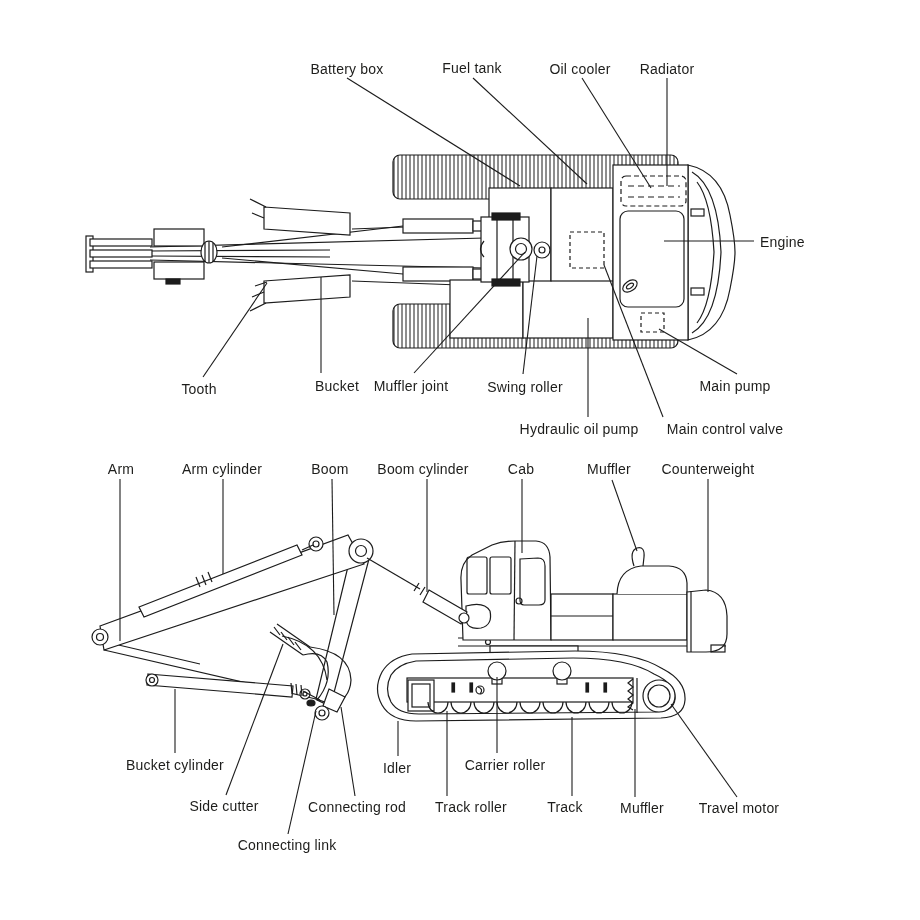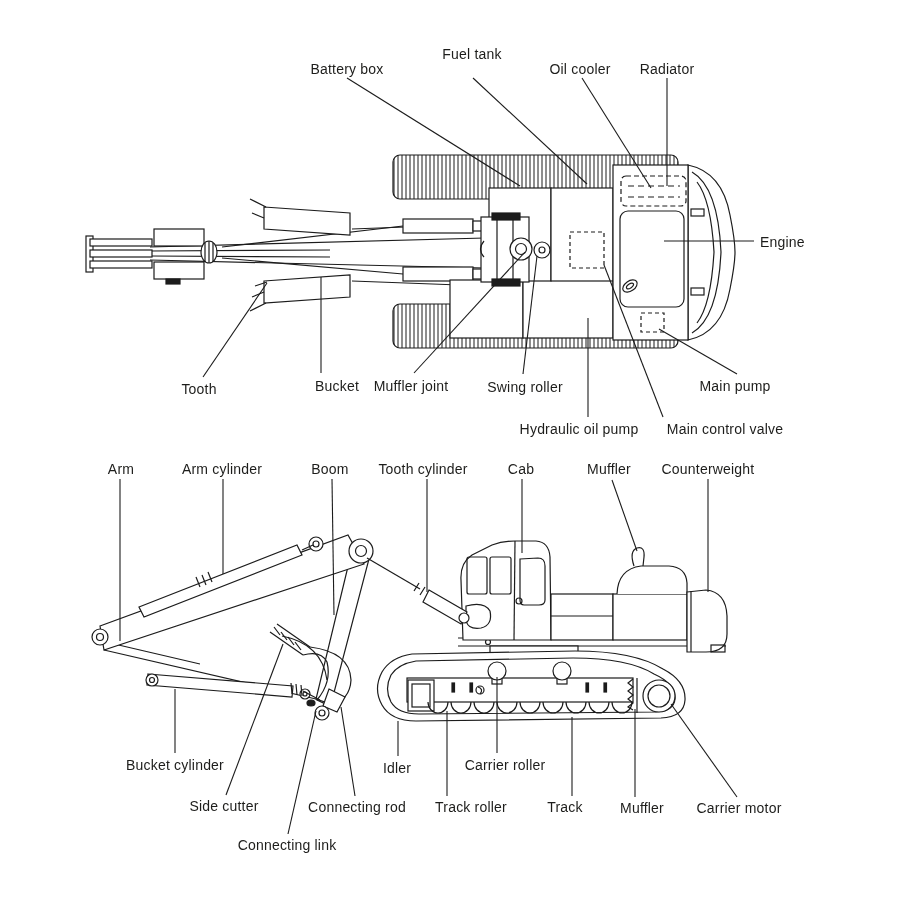--- a/index.html
+++ b/index.html
@@ -220,43 +220,43 @@
     <line x1="355" y1="796" x2="341" y2="707"></line>
     <line x1="447" y1="796" x2="447" y2="711"></line>
     <line x1="572" y1="796" x2="572" y2="717"></line>
     <line x1="635" y1="797" x2="635" y2="709"></line>
     <line x1="737" y1="797" x2="671" y2="704"></line>
     <line x1="288" y1="834" x2="316" y2="711"></line>
   </g>
 </svg>
 
 <div class="lbl" style="left:347px;top:61px">Battery box</div>
-<div class="lbl" style="left:472px;top:46px">Fuel tank</div>
+<div class="lbl" style="left:472px;top:60px">Fuel tank</div>
 <div class="lbl" style="left:580px;top:61px">Oil cooler</div>
 <div class="lbl" style="left:667px;top:61px">Radiator</div>
 <div class="lbl lbl-left" style="left:760px;top:234px">Engine</div>
 <div class="lbl" style="left:199px;top:381px">Tooth</div>
 <div class="lbl" style="left:337px;top:378px">Bucket</div>
 <div class="lbl" style="left:411px;top:378px">Muffler joint</div>
 <div class="lbl" style="left:525px;top:379px">Swing roller</div>
 <div class="lbl" style="left:735px;top:378px">Main pump</div>
 <div class="lbl" style="left:579px;top:421px">Hydraulic oil pump</div>
 <div class="lbl" style="left:725px;top:421px">Main control valve</div>
 
 <div class="lbl" style="left:121px;top:461px">Arm</div>
 <div class="lbl" style="left:222px;top:461px">Arm cylinder</div>
 <div class="lbl" style="left:330px;top:461px">Boom</div>
-<div class="lbl" style="left:423px;top:461px">Tooth cylinder</div>
+<div class="lbl" style="left:423px;top:461px">Boom cylinder</div>
 <div class="lbl" style="left:521px;top:461px">Cab</div>
 <div class="lbl" style="left:609px;top:461px">Muffler</div>
 <div class="lbl" style="left:708px;top:461px">Counterweight</div>
 <div class="lbl" style="left:175px;top:757px">Bucket cylinder</div>
 <div class="lbl" style="left:397px;top:760px">Idler</div>
 <div class="lbl" style="left:505px;top:757px">Carrier roller</div>
 <div class="lbl" style="left:224px;top:798px">Side cutter</div>
 <div class="lbl" style="left:357px;top:799px">Connecting rod</div>
 <div class="lbl" style="left:471px;top:799px">Track roller</div>
 <div class="lbl" style="left:565px;top:799px">Track</div>
 <div class="lbl" style="left:642px;top:800px">Muffler</div>
-<div class="lbl" style="left:739px;top:800px">Carrier motor</div>
+<div class="lbl" style="left:739px;top:800px">Travel motor</div>
 <div class="lbl" style="left:287px;top:837px">Connecting link</div>
 
 </div>
 
 </body></html>

